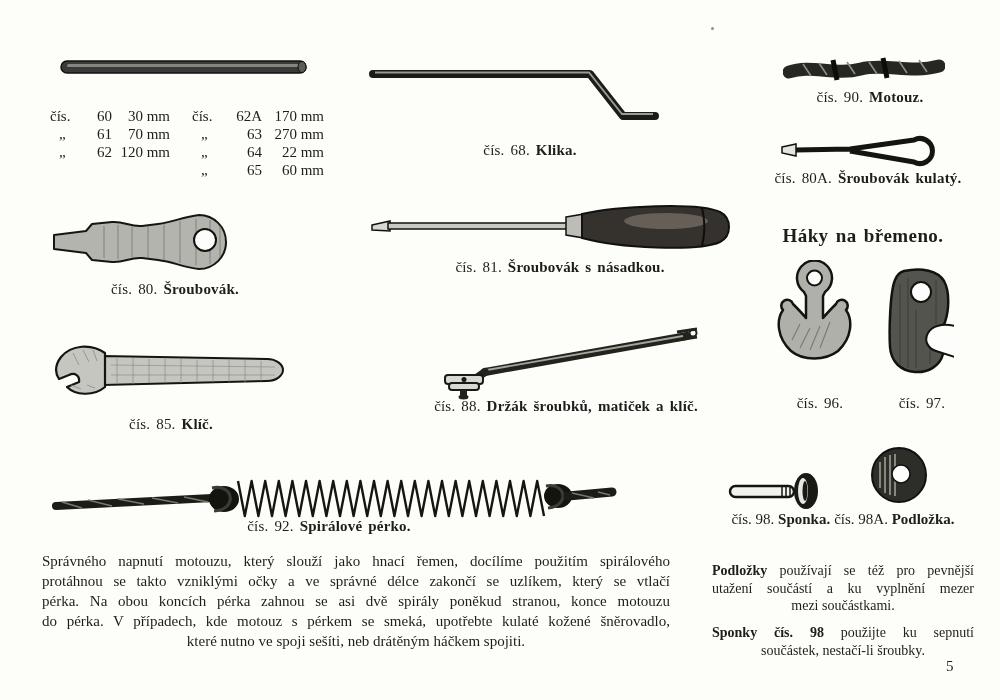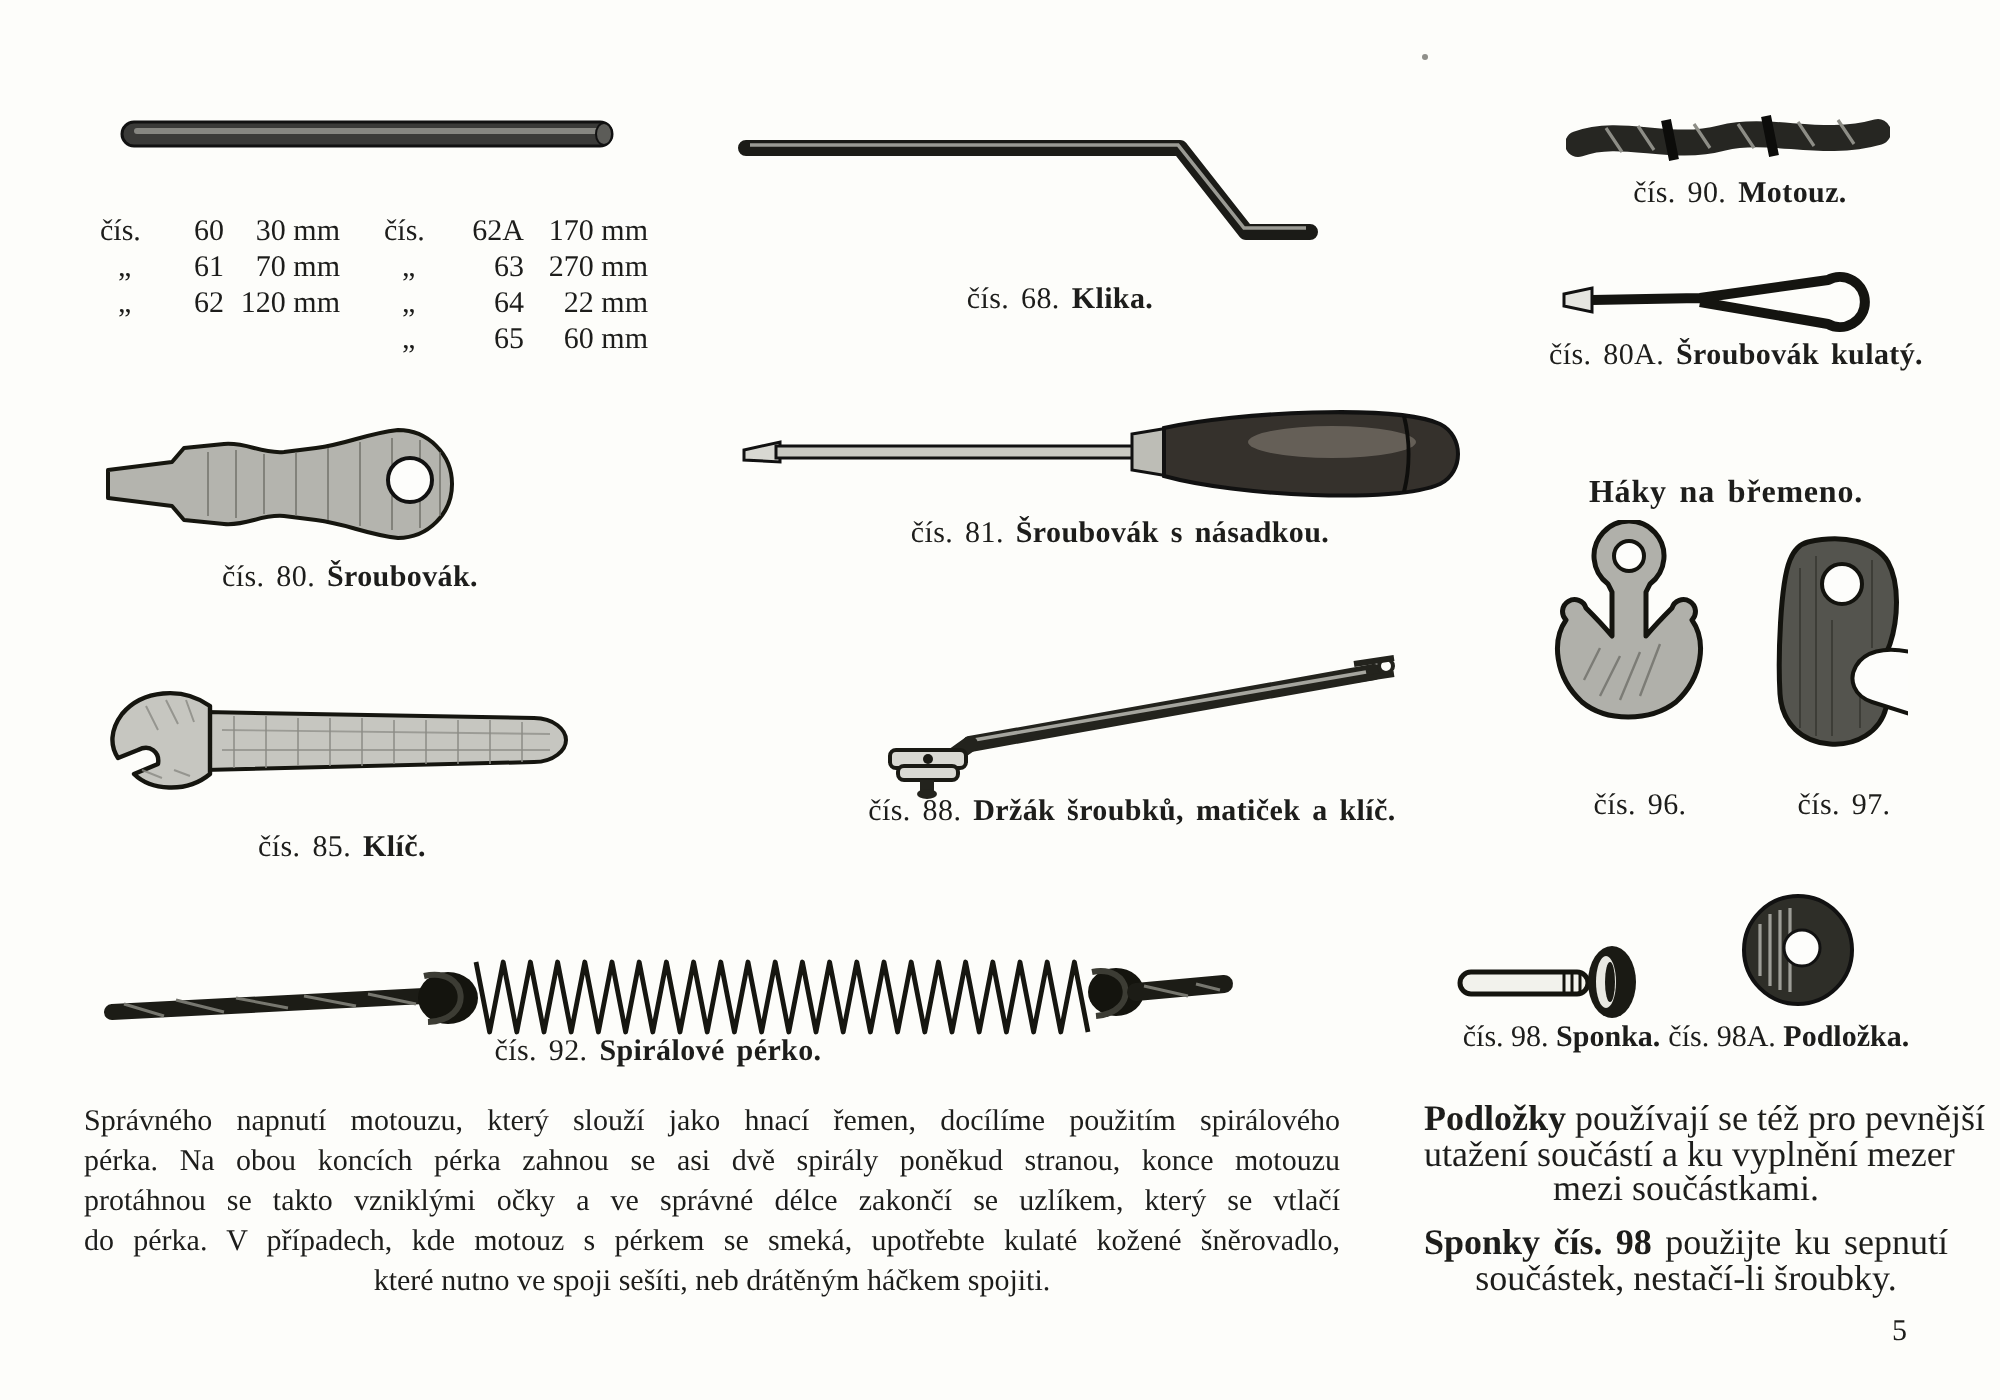--- a/index.html
+++ b/index.html
@@ -15,21 +15,21 @@
                font-size:15px;line-height:18px;}
   .tcol{display:grid;grid-auto-rows:18px;}
   .tcol.tleft{grid-template-columns:30px 32px 58px;}
   .tcol.tright{grid-template-columns:32px 38px 62px;}
   .tc{white-space:nowrap;}
   .tc.num{text-align:right;}
   .tc.size{text-align:right;}
   .tc.ditto{padding-left:9px;}
   .note{position:absolute;}
   .note-left{left:42px;top:551px;width:628px;font-size:15px;line-height:20px;}
-  .note-right{left:712px;width:262px;font-size:18px;line-height:17.5px;}
+  .note-right{left:712px;width:262px;font-size:14px;line-height:17.5px;margin-top:11px;}
   .jline{text-align:justify;text-align-last:justify;white-space:nowrap;}
   .cline{text-align:center;white-space:nowrap;}
   .lead{font-weight:bold;}
   .pagenum{position:absolute;left:946px;top:658px;font-size:15px;}
   .speck{position:absolute;left:711px;top:27px;width:3px;height:3px;
          border-radius:50%;background:#8f8f8a;}
   .cap98row{position:absolute;left:714px;top:511px;width:258px;display:flex;
             justify-content:center;gap:4px;font-size:15px;white-space:nowrap;}
   .cap98row .name{font-weight:bold;}
 </style>
@@ -132,21 +132,21 @@
       <path d="M214,14 C250,6 330,2 352,12 C364,18 364,36 352,42 C330,52 250,48 214,38 Z" fill="#35312c" stroke="#111" stroke-width="2"></path>
       <ellipse cx="298" cy="21" rx="42" ry="8" fill="#8c857c" opacity="0.55"></ellipse>
       <path d="M334,8 C337,20 337,34 334,46" stroke="#0e0e0c" stroke-width="2" fill="none"></path>
     </svg>
   </div>
   <div class="caption" style="left:415px;top:259px;width:290px;">
     <span class="pre">čís. 81.</span>
     <span class="name">Šroubovák s násadkou.</span>
   </div>
 
-  <div class="sec-title" style="left:770px;top:238px;width:186px;font-size:16px;">Háky na břemeno.</div>
+  <div class="sec-title" style="left:770px;top:225px;width:186px;font-size:19px;">Háky na břemeno.</div>
 
   <div class="ill" style="left:772px;top:260px;">
     <svg width="86" height="126" viewBox="0 0 86 126">
       <path d="M32,32 A17.5,17.5 0 1 1 53,32 L51,36 L51,58 C56,52 61,47 64,44
                A6,6 0 1 1 74,50 C81,60 80,78 66,91 C53,101 31,101 19,91
                C5,78 4,60 11,50 A6,6 0 1 1 21,44 C24,47 29,52 34,58 L34,36 Z" fill="#b0b0aa" stroke="#14140f" stroke-width="2.5" stroke-linejoin="round"></path>
       <circle cx="42.5" cy="18" r="7.5" fill="#fdfdfb" stroke="#14140f" stroke-width="2"></circle>
       <path d="M28,64 L20,80 M38,68 L28,88 M48,66 L38,90 M58,62 L48,88" stroke="#70706a" stroke-width="1.2" opacity="0.8"></path>
     </svg>
   </div>
@@ -211,22 +211,22 @@
       <path d="M520,19 L542,24 M546,18 L558,21" stroke="#77776f" stroke-width="1.5"></path>
     </svg>
   </div>
   <div class="caption" style="left:196px;top:518px;width:266px;">
     <span class="pre">čís. 92.</span>
     <span class="name">Spirálové pérko.</span>
   </div>
 
   <div class="note note-left">
     <div class="jline">Správného napnutí motouzu, který slouží jako hnací řemen, docílíme použitím spirálového</div>
+    <div class="jline">protáhnou se takto vzniklými očky a ve správné délce zakončí se uzlíkem, který se vtlačí</div>
     <div class="jline">pérka. Na obou koncích pérka zahnou se asi dvě spirály poněkud stranou, konce motouzu</div>
-    <div class="jline">protáhnou se takto vzniklými očky a ve správné délce zakončí se uzlíkem, který se vtlačí</div>
     <div class="jline">do pérka. V případech, kde motouz s pérkem se smeká, upotřebte kulaté kožené šněrovadlo,</div>
     <div class="cline">které nutno ve spoji sešíti, neb drátěným háčkem spojiti.</div>
   </div>
 
   <div class="ill" style="left:726px;top:464px;">
     <svg width="98" height="56" viewBox="0 0 98 56">
       <rect x="4" y="22" width="64" height="11" rx="5.5" fill="#f2f2ec" stroke="#14140e" stroke-width="2.5"></rect>
       <path d="M56,22 L56,33 M60,22 L60,33 M64,22 L64,33" stroke="#14140e" stroke-width="1.5"></path>
       <ellipse cx="80" cy="27" rx="12" ry="18" fill="#1a1a14"></ellipse>
       <ellipse cx="77" cy="27" rx="5" ry="13" fill="#e8e8e2"></ellipse>

